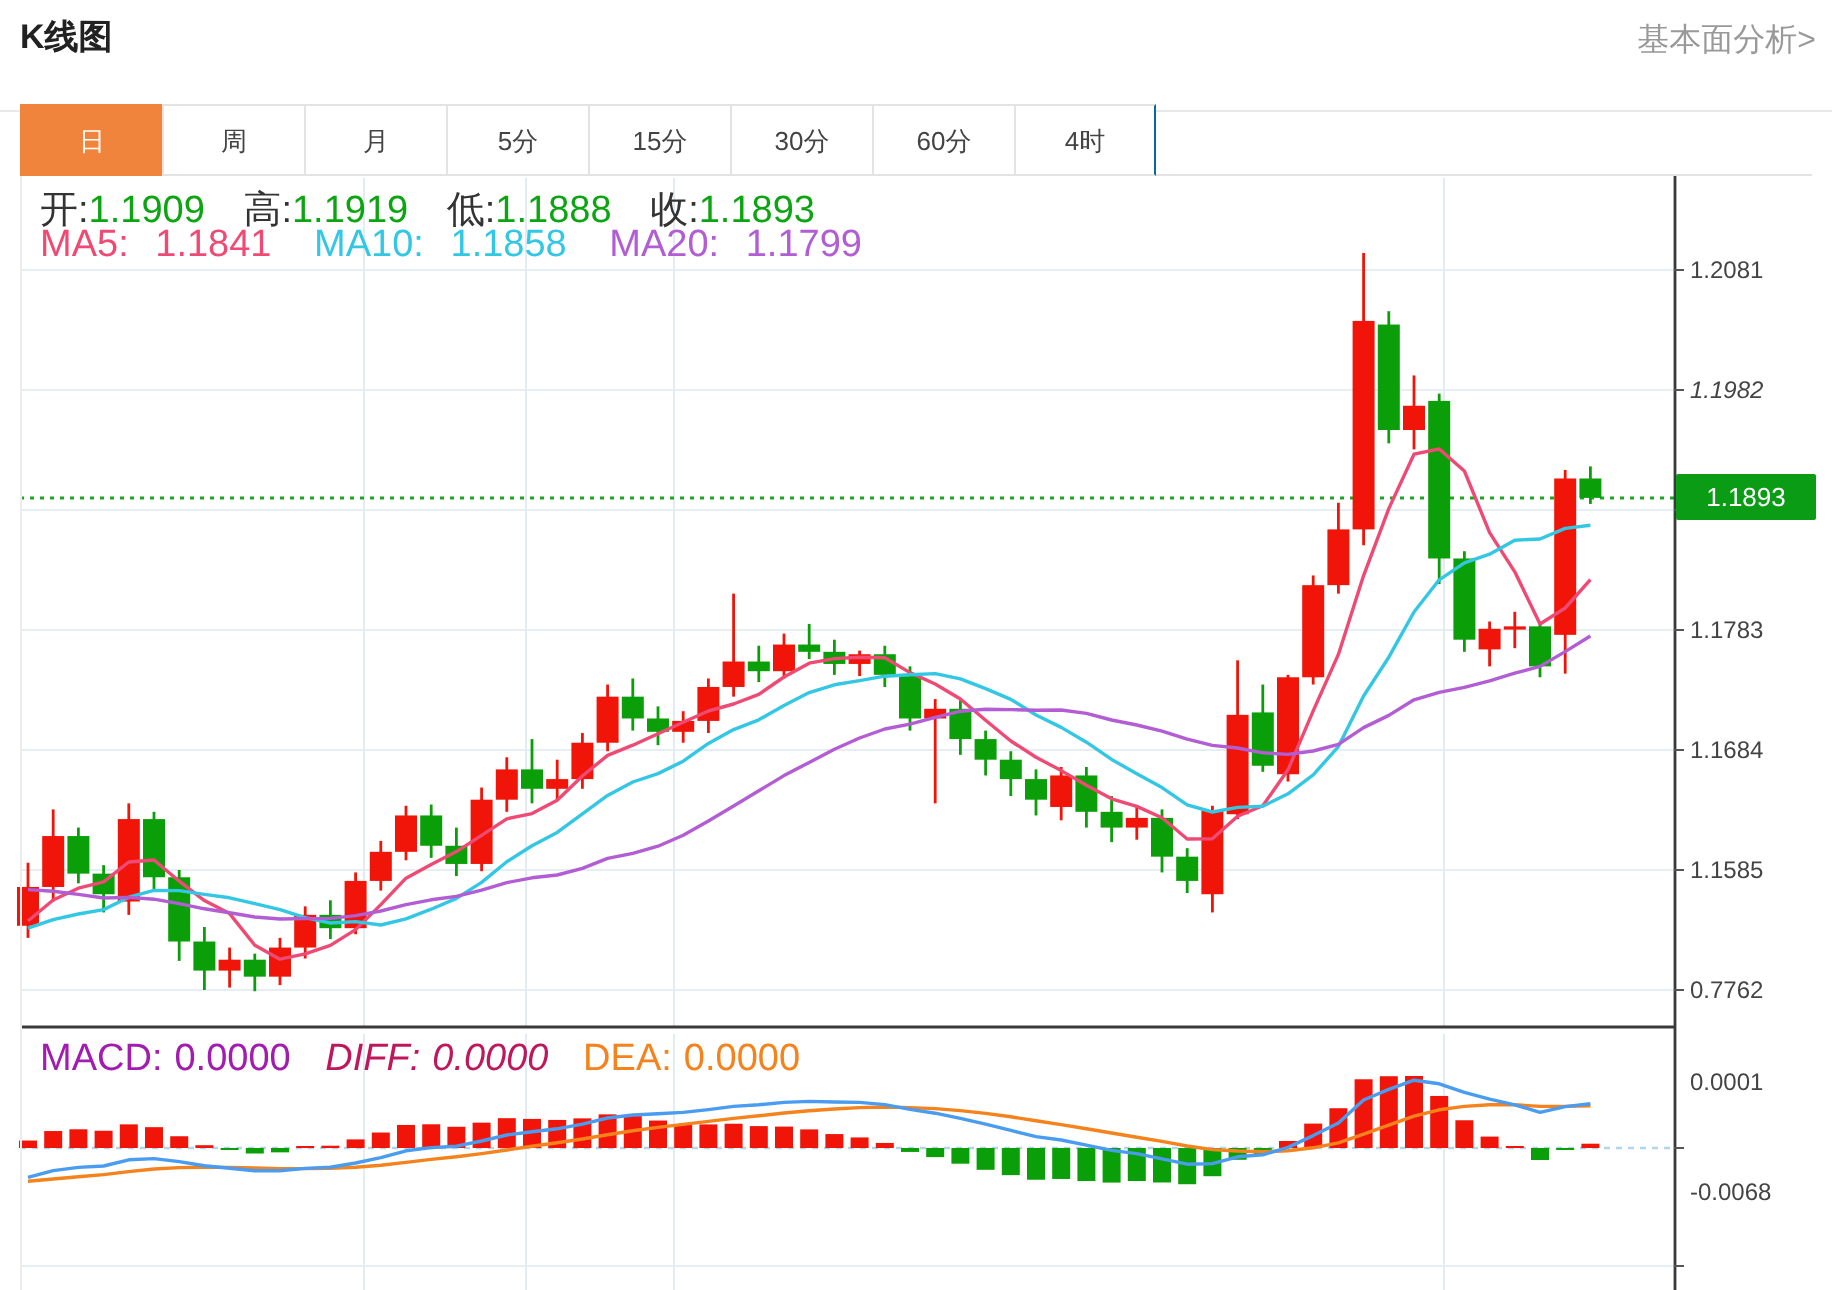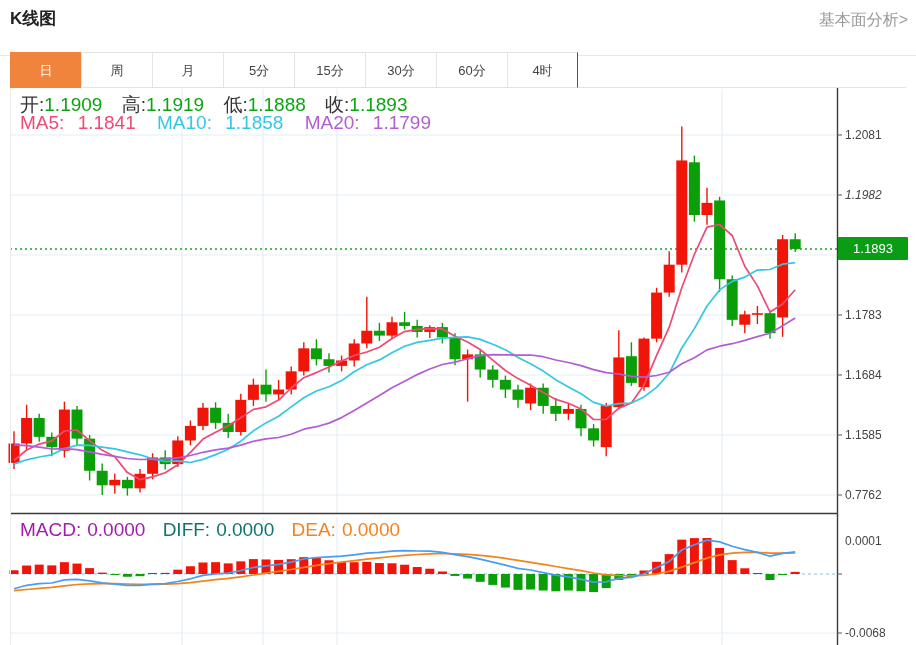--- a/index.html
+++ b/index.html
@@ -413,27 +413,27 @@
 </div>
 
 <div class="overlay ma-row">
   <span id="ma5-t" style="color: rgb(238, 74, 116);"><span>MA5:</span> <span>1.1841</span></span>
   <span id="ma10-t" style="color: rgb(51, 199, 227);"><span>MA10:</span> <span>1.1858</span></span>
   <span id="ma20-t" style="color: rgb(178, 93, 212);"><span>MA20:</span> <span>1.1799</span></span>
 </div>
 
 <div class="overlay macd-row">
   <span id="macd-t" style="color: #a21caf;"><span>MACD:</span><span>0.0000</span></span>
-  <span id="diff-t" style="color: #0f766e;"><span>DIFF:</span><span>0.0000</span></span>
+  <span id="diff-t" style="color: #be185d; font-style: italic;"><span>DIFF:</span><span>0.0000</span></span>
   <span id="dea-t" style="color: rgb(245, 131, 29);"><span>DEA:</span><span>0.0000</span></span>
 </div>
 
 <div class="price-tag" id="price-tag" style="background: rgb(11, 156, 22); top: 237.439px;">1.1893</div>
 
 <div class="axis-label" style="top: 128px;">1.2081</div>
 <div class="axis-label" style="top: 188px; font-style: italic;">1.1982</div>
 <div class="axis-label" style="top: 248px;">1.1883</div>
 <div class="axis-label" style="top: 308px;">1.1783</div>
 <div class="axis-label" style="top: 368px;">1.1684</div>
 <div class="axis-label" style="top: 428px;">1.1585</div>
 <div class="axis-label" style="top: 488px;">0.7762</div>
 <div class="axis-label" style="top: 534px;">0.0001</div>
-<div class="axis-label" style="top: 626px;">-0.0068</div>
+<div class="axis-label" style="top: 589px;">-0.0068</div>
 
 </body></html>

